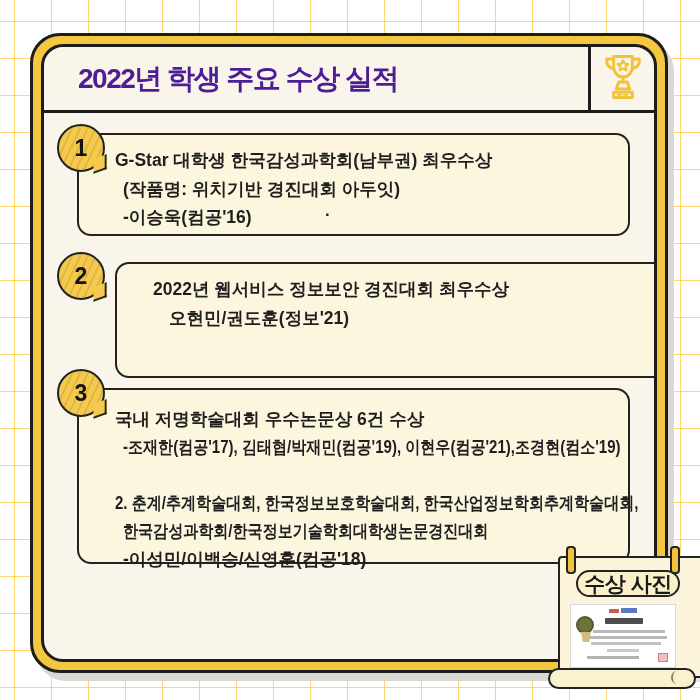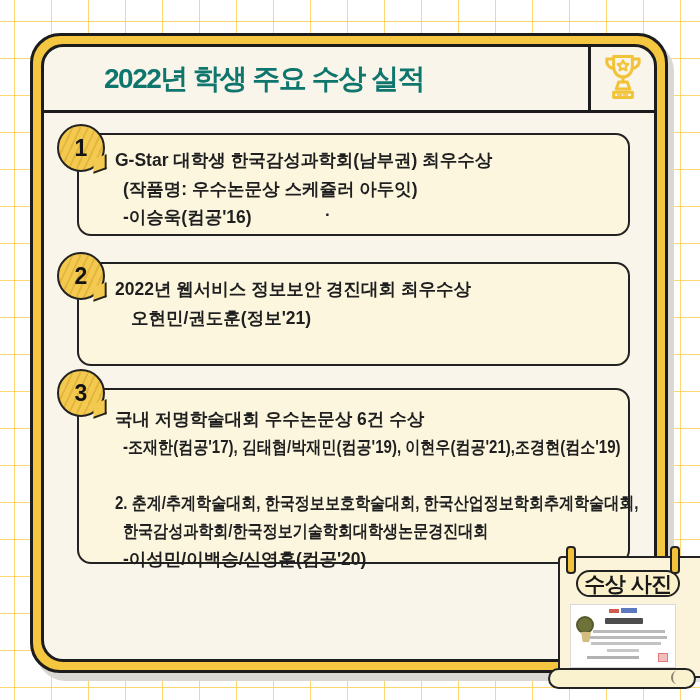--- a/index.html
+++ b/index.html
@@ -20,32 +20,32 @@
     position:absolute;left:30px;top:33px;width:638px;height:640px;
     background:#F5C63F;border:3px solid #1c1c1c;border-radius:30px;
     box-shadow:6px 8px 0 #d9d8d3;z-index:1;
   }
   .main-inner{
     position:absolute;left:8px;top:8px;right:8px;bottom:8px;
     background:#F9F5EA;border:3px solid #1c1c1c;border-radius:22px;overflow:hidden;
   }
   .header-row{display:flex;height:66px;border-bottom:3px solid #1c1c1c;}
   .header-title{
-    flex:1;display:flex;align-items:center;padding-left:24px;
-    font-size:28px;font-weight:800;color:#0f766e;letter-spacing:-1.5px;margin-left:36px;
+    flex:1;display:flex;align-items:center;padding-left:34px;
+    font-size:28px;font-weight:800;color:#4c1d95;letter-spacing:-1.5px;
   }
   .trophy-cell{width:66px;border-left:3px solid #1c1c1c;display:flex;align-items:center;justify-content:center;}
 
   
   .award-card{
     position:absolute;left:33px;width:553px;
     background:#FCF6DF;border:2.5px solid #222;border-radius:14px;z-index:2;
   }
   #card1{top:86px;height:103px;}
-  #card2{top:215px;height:104px;}
+  #card2{top:215px;height:116px;margin-left:38px;}
   #card3{top:341px;height:176px;}
 
   .badge{
     position:absolute;width:48px;height:48px;border-radius:50%;
     border:2.5px solid #222;
     background:repeating-linear-gradient(115deg,#F3C94F 0 5px,#E3B63E 5px 7px);
     display:flex;align-items:center;justify-content:center;
     font-size:23px;font-weight:800;color:#141414;z-index:3;
   }
   .badge::after{
@@ -130,21 +130,21 @@
       </div>
     </div>
 
     <div class="badge" id="badge1">
       <span>1</span>
     </div>
 
     <div class="award-card" id="card1">
       <div class="card-text">
         <div>G-Star 대학생 한국감성과학회(남부권) 최우수상</div>
-        <div class="indent1">(작품명: 우수논문상 스케쥴러 아두잇)</div>
+        <div class="indent1">(작품명: 위치기반 경진대회 아두잇)</div>
         <div class="indent1">-이승욱(컴공'16)</div>
       </div>
       <div class="stray-mark">.</div>
     </div>
 
     <div class="badge" id="badge2">
       <span>2</span>
     </div>
 
     <div class="award-card" id="card2">
@@ -158,21 +158,21 @@
       <span>3</span>
     </div>
 
     <div class="award-card" id="card3">
       <div class="card-text">
         <div>국내 저명학술대회 우수논문상 6건 수상</div>
         <div class="indent1 squeeze">-조재한(컴공'17), 김태협/박재민(컴공'19), 이현우(컴공'21),조경현(컴소'19)</div>
         <div class="spacer-line"></div>
         <div class="squeeze">2. 춘계/추계학술대회, 한국정보보호학술대회, 한국산업정보학회추계학술대회,</div>
         <div class="indent1 squeeze">한국감성과학회/한국정보기술학회대학생논문경진대회</div>
-        <div class="indent1">-이성민/이백승/신영훈(컴공'20)</div>
+        <div class="indent1">-이성민/이백승/신영훈(컴공'18)</div>
       </div>
     </div>
 
   </div>
 </div>
 
 <div class="photo-note">
   <div class="note-paper">
     <div class="note-label">수상 사진</div>
     <div class="cert">

